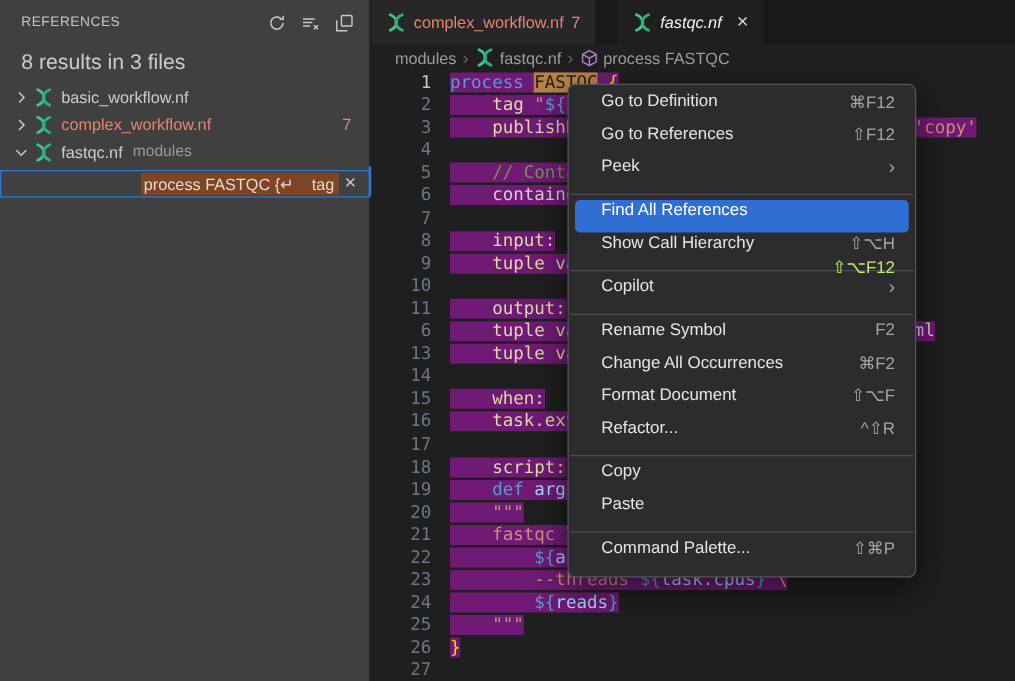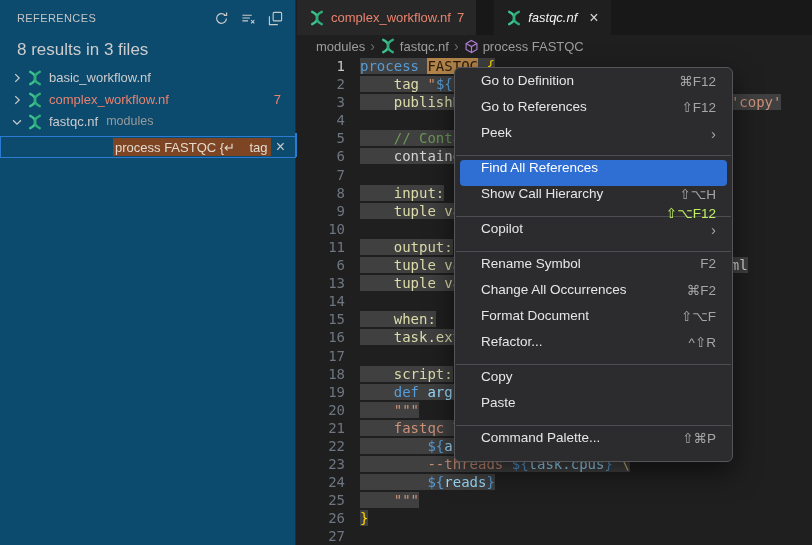--- a/index.html
+++ b/index.html
@@ -2,21 +2,21 @@
 <html><head>
 <meta charset="utf-8">
 <style>
   * { margin:0; padding:0; box-sizing:border-box; }
   html,body { width:812px; height:545px; overflow:hidden; background:#1f1f1f;
     font-family:"Liberation Sans", sans-serif; }
   #stage { position:relative; width:812px; height:545px; background:#1f1f1f; }
 
   
   .panel { position:absolute; left:0; top:0; width:296px; height:545px;
-    background:#0c4a6e; border-right:1px solid #2c2c2c; }
+    background:#404040; border-right:1px solid #2c2c2c; }
   .panel-header { height:36px; display:flex; align-items:center; padding:0 10px 0 17px; }
   .panel-title { font-size:11px; letter-spacing:.4px; color:#c5c5c5; flex:1; }
   .panel-actions { display:flex; gap:7px; }
   .icon-btn { width:20px; height:20px; display:flex; align-items:center; justify-content:center;
     border-radius:4px; }
   .summary { margin:4px 0 10px 17px; font-size:17px; color:#cccccc; }
   .tree-row { height:22px; display:flex; align-items:flex-start; padding-left:8px; font-size:13px; color:#cccccc; }
   .tw { width:17px; height:16px; display:flex; align-items:center; justify-content:center; }
   .tree-icon { width:16px; height:16px; margin:0 6px 0 2px; display:flex; align-items:center; }
   .tree-label.err { color:#e8836f; }
@@ -44,21 +44,21 @@
     font-size:13px; color:#9d9d9d; background:#1f1f1f; }
   .crumb { display:flex; align-items:center; gap:4px; }
   .crumb-sep { color:#6e6e6e; font-size:14px; }
 
   
   .code { position:absolute; left:0; top:57px; width:515px; bottom:0; overflow:hidden;
     font-family:"DejaVu Sans Mono", monospace; font-size:14px; }
   .cline { position:relative; height:18.1px; line-height:18.1px; padding-left:63px; white-space:pre; }
   .lnum { position:absolute; left:0; top:0; width:48px; text-align:right; color:#6e7681; }
   .lnum.active { color:#c6c6c6; }
-  .hlr { background:#404040; }
+  .hlr { background:#701a75; }
   .kw { color:#569cd6; } .fn { color:#dcdcaa; } .str { color:#ce9178; }
   .cmt { color:#6a9955; } .var { color:#9cdcfe; } .interp { color:#569cd6; }
   .pln { color:#d4d4d4; } .brc { color:#ffd700; } .esc { color:#d7ba7d; }
   .symhl { background:#b3854c; color:#2b1c09; }
 
   
   .menu { position:absolute; left:454px; top:67px; width:279px; z-index:20;
     background:#2c2c2e; border:1px solid #55555a; border-radius:6px; padding:5px 0;
     box-shadow:0 10px 28px rgba(0,0,0,.55); font-size:13.5px; }
   .mi { height:26px; margin:0 5px; padding:0 11px 0 21px; display:flex; align-items:flex-start;

